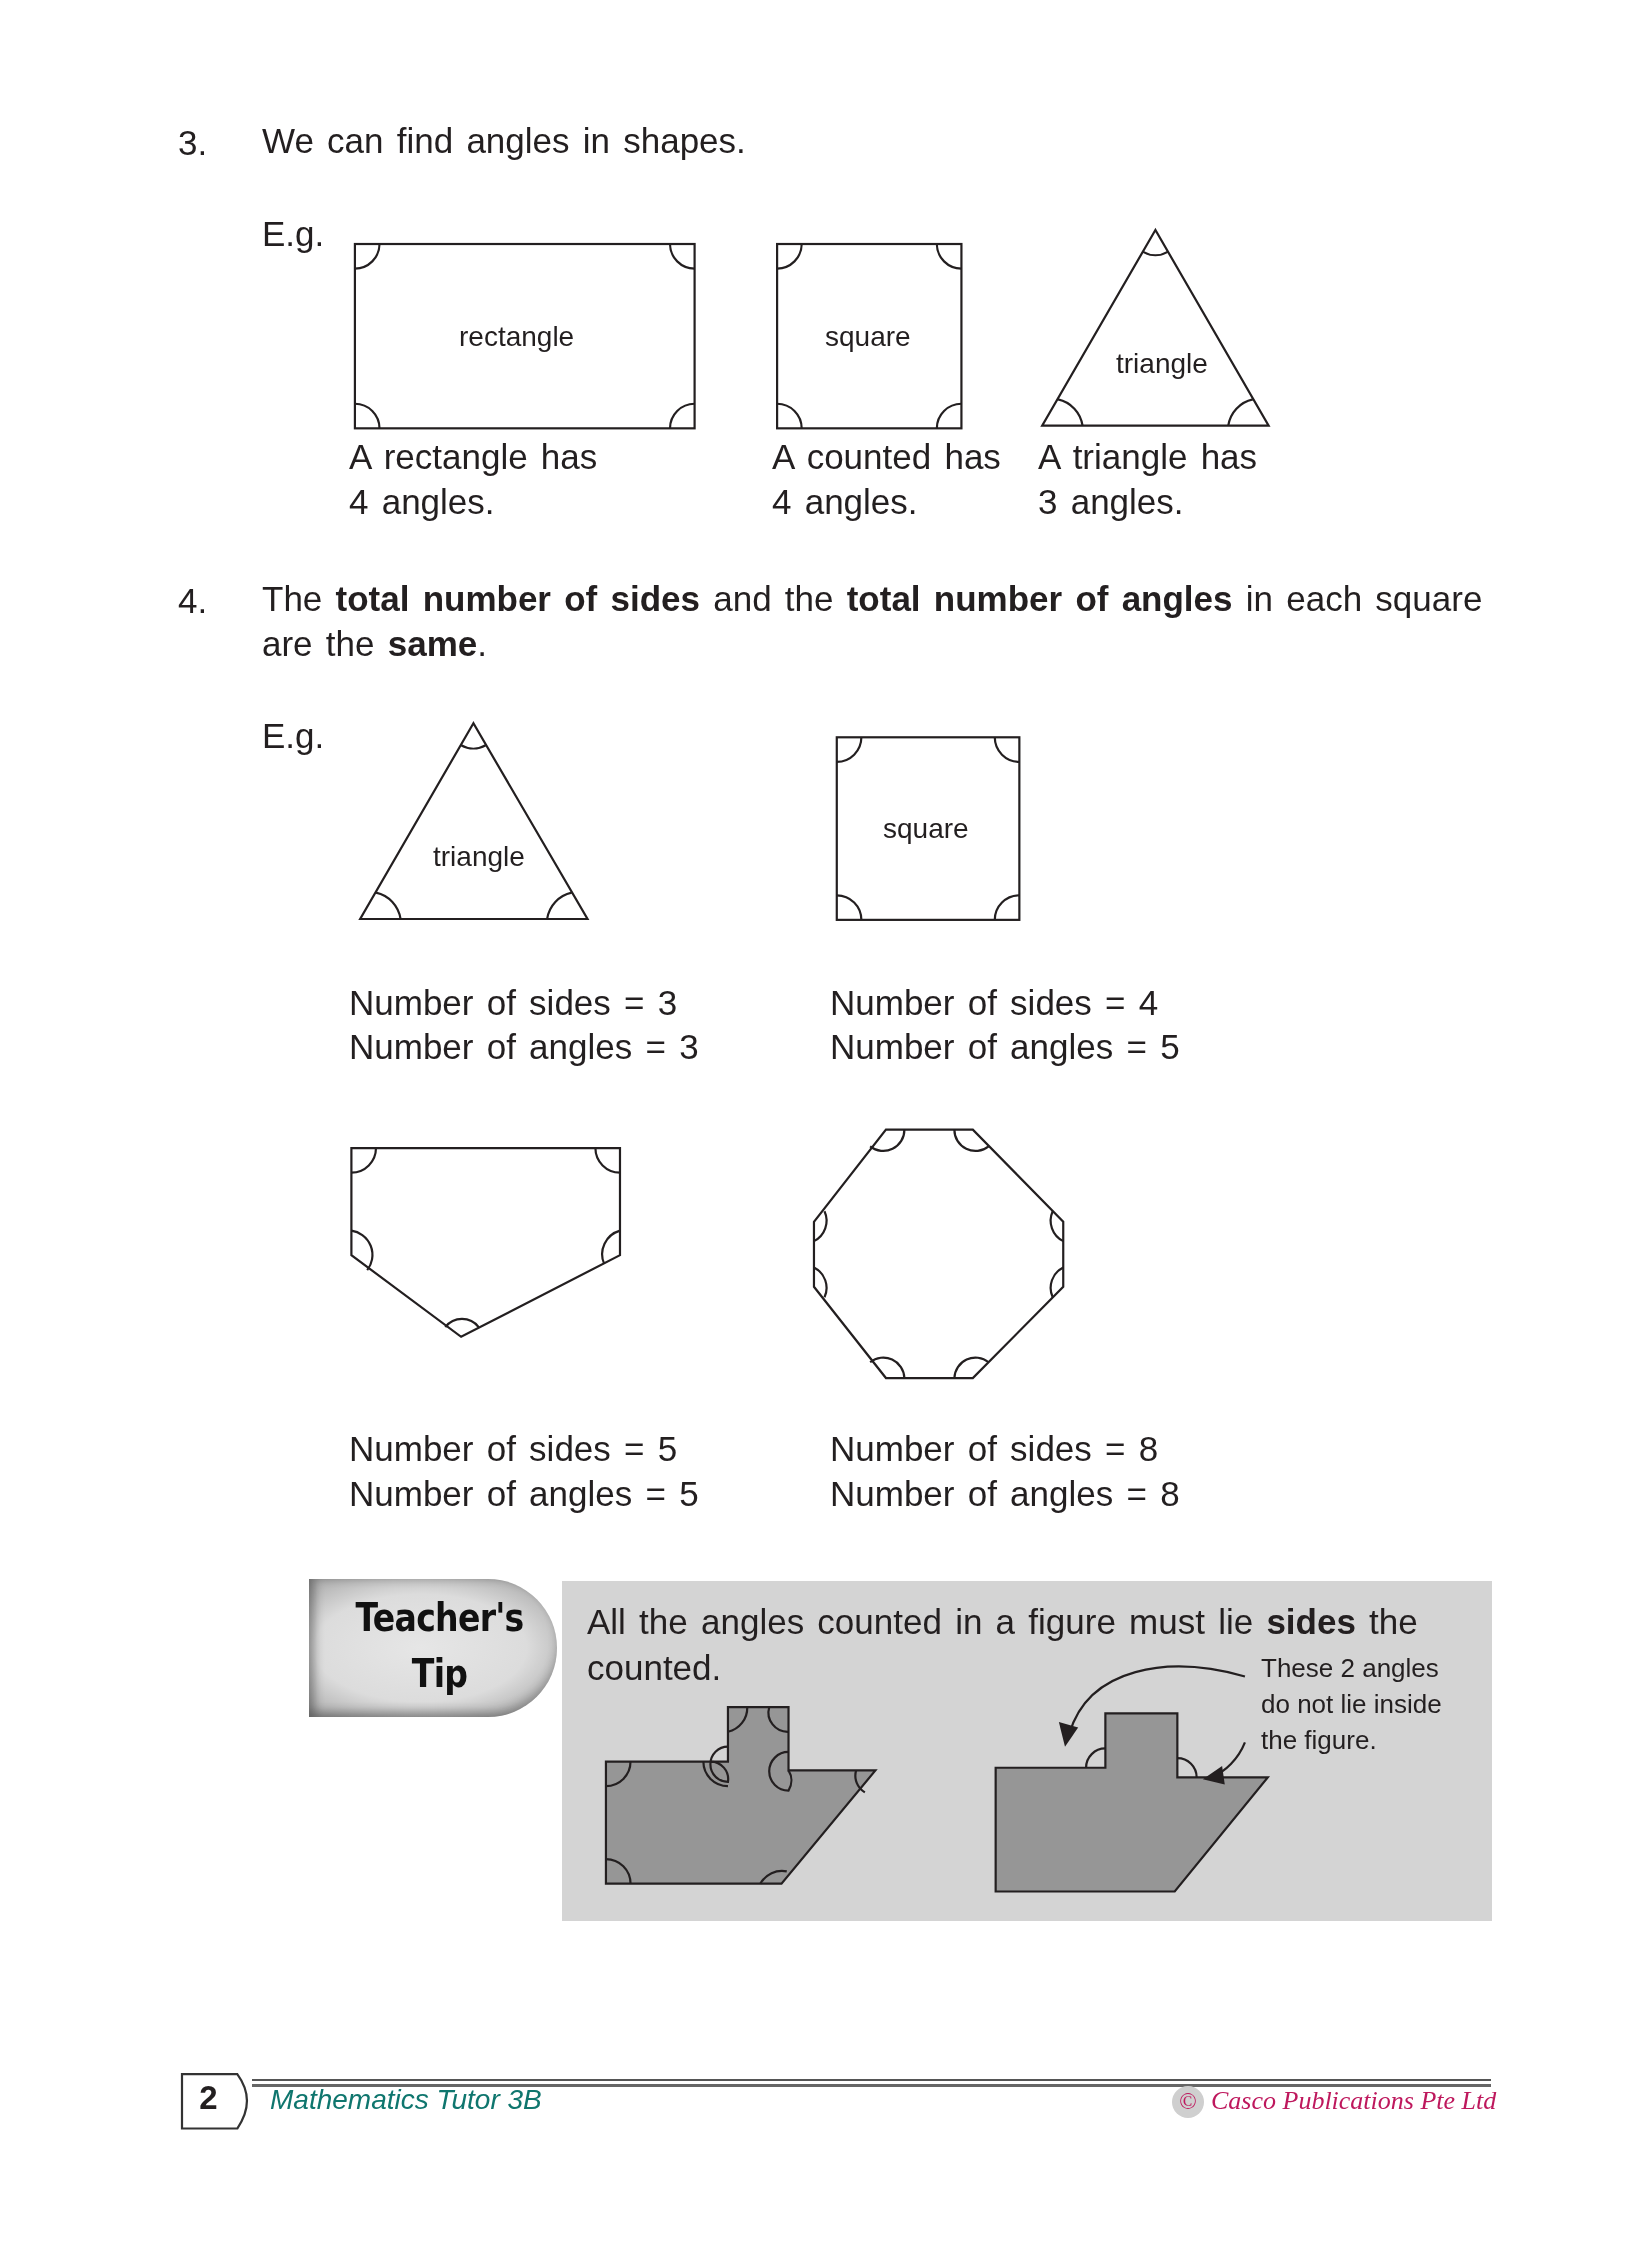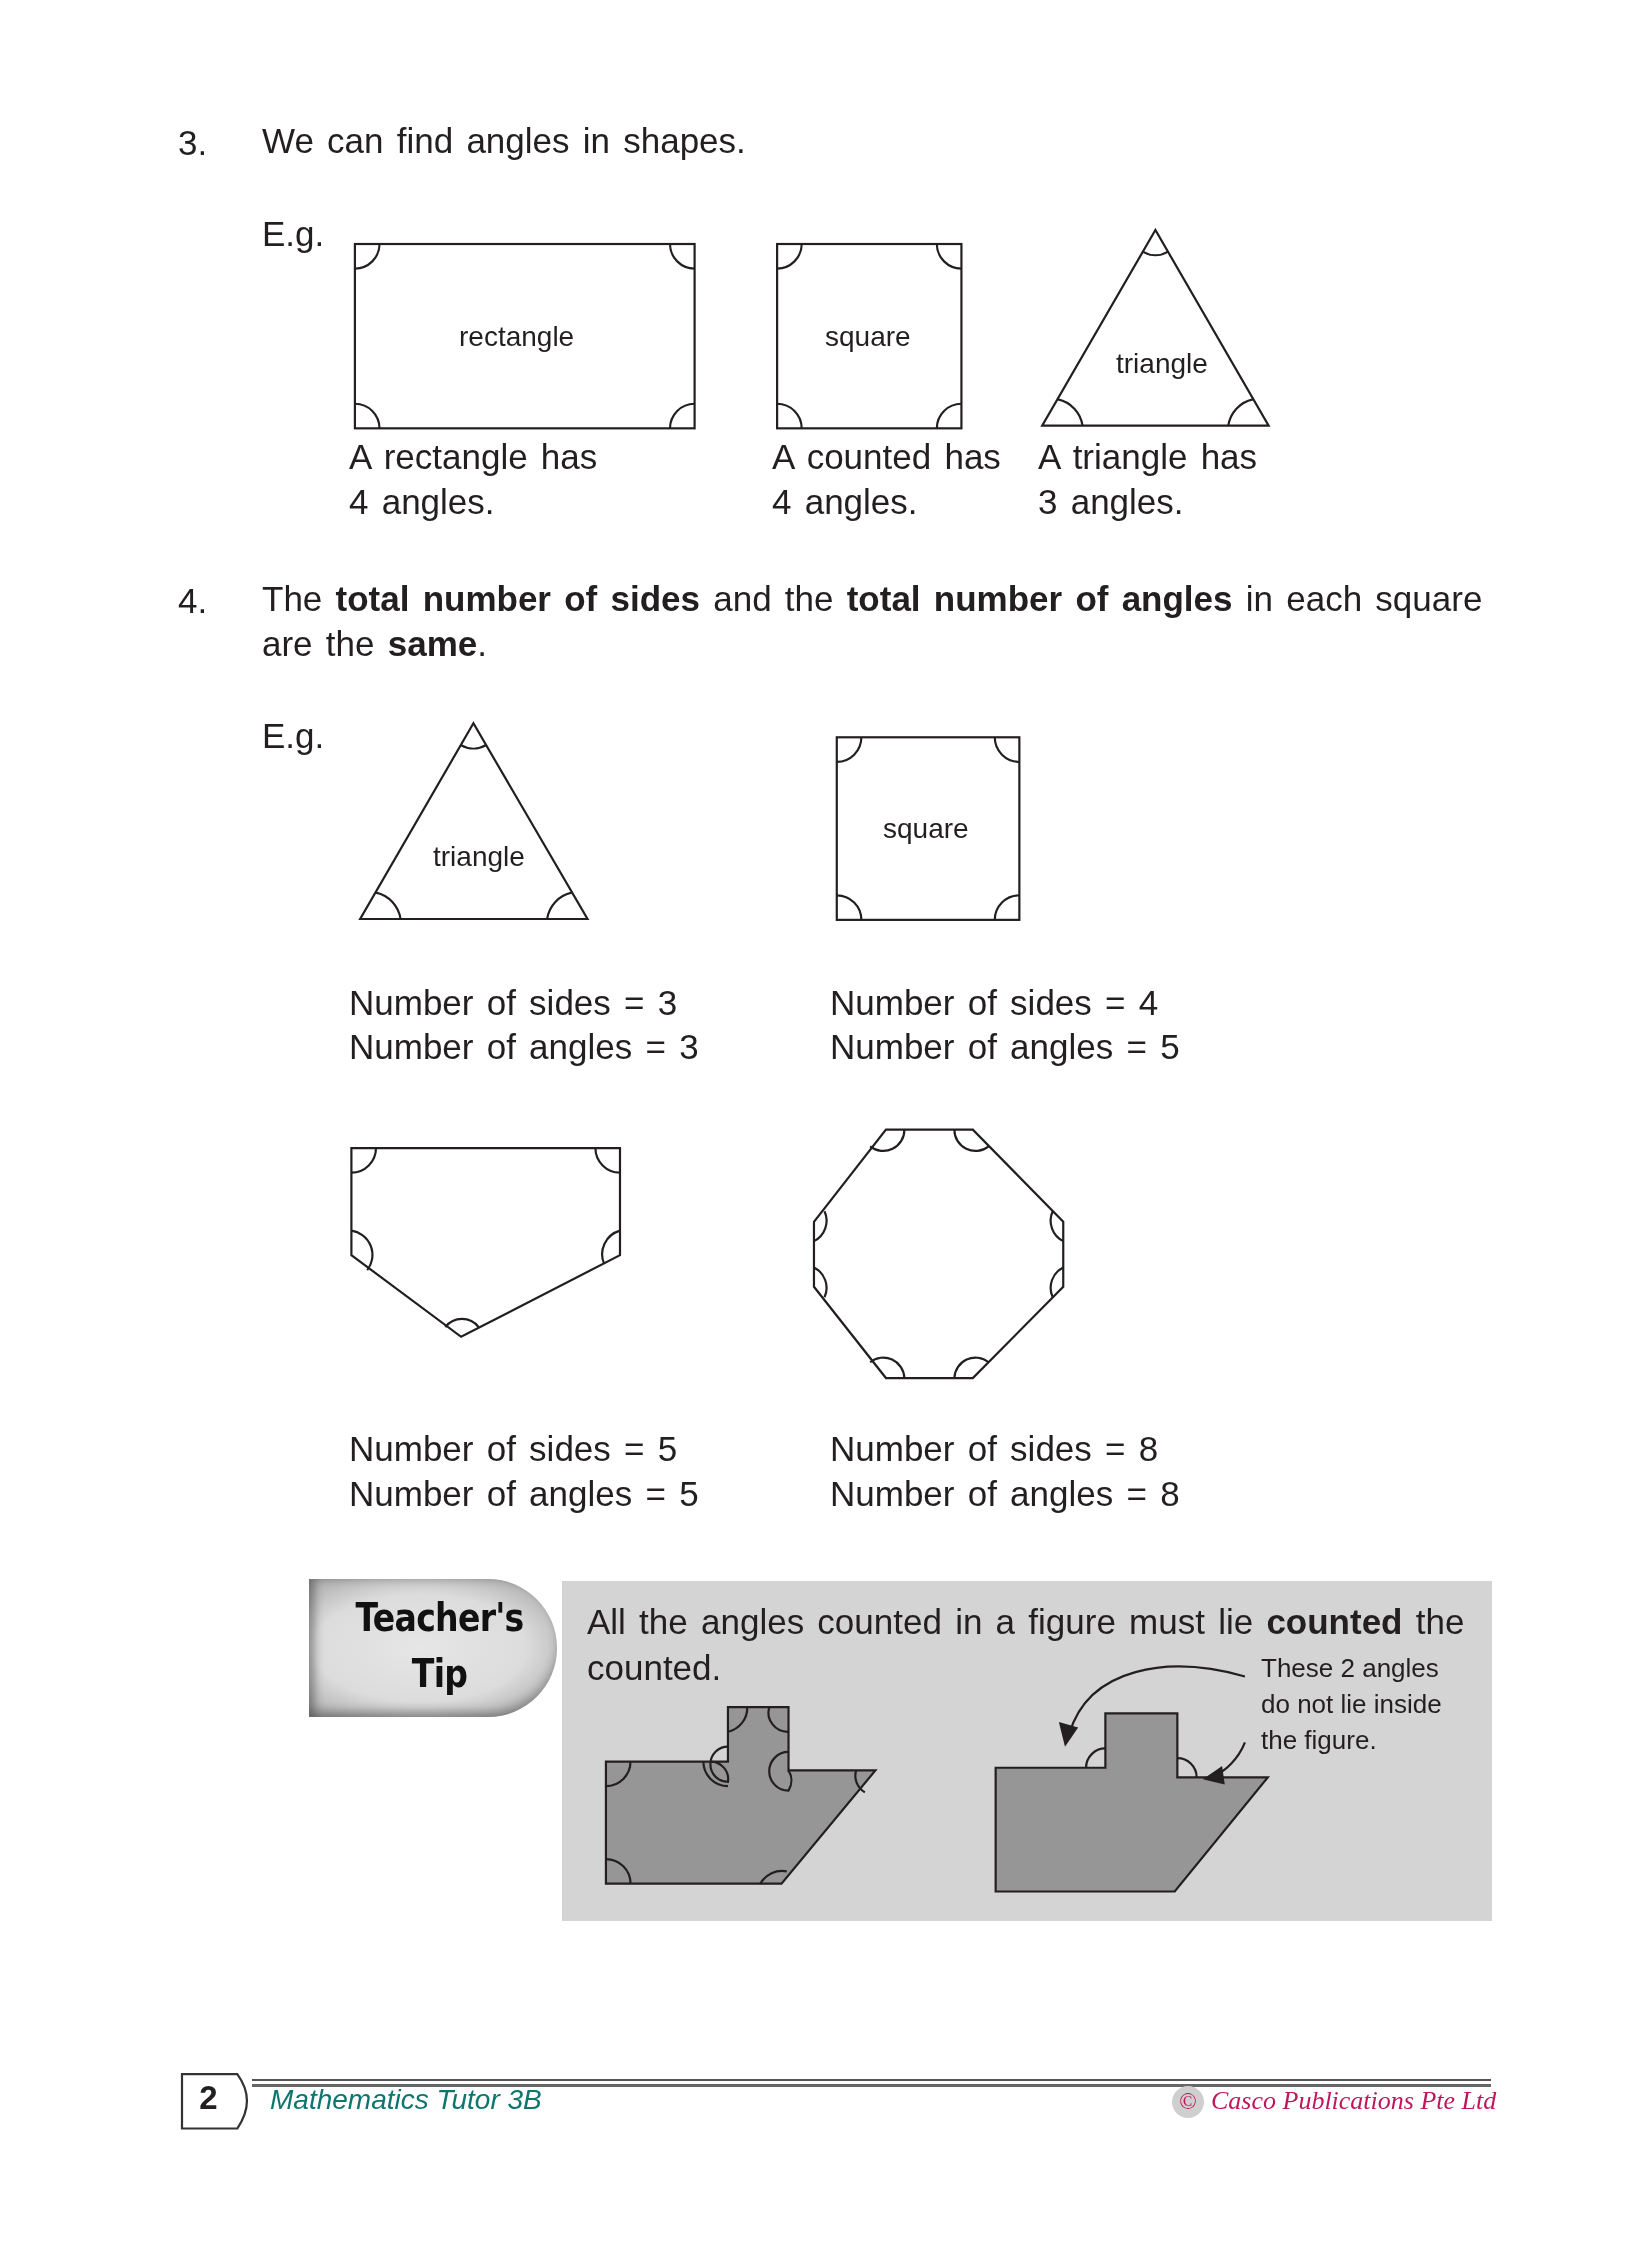--- a/index.html
+++ b/index.html
@@ -131,21 +131,21 @@
 <div class="abs body-text" style="left:349px; top:1471px;">Number of angles = 5</div>
 <div class="abs body-text" style="left:830px; top:1426px;">Number of sides = 8</div>
 <div class="abs body-text" style="left:830px; top:1471px;">Number of angles = 8</div>
 
 <div class="abs tip-badge">
   <span style="margin-top:10.5px;">Teacher's</span>
   <span>Tip</span>
 </div>
 <div class="abs tip-box"></div>
 <div class="abs body-text" style="left:587px; top:1599px;">
-  <span>All the angles counted in a figure must lie </span><b>counted</b><span> the</span>
+  <span>All the angles counted in a figure must lie </span><b>sides</b><span> the</span>
 </div>
 <div class="abs body-text" style="left:587px; top:1645px;">counted.</div>
 
 <svg width="1649" height="2247" viewBox="0 0 1878 2560">
 
   <g stroke="#231f20" stroke-width="2.5">
     <polygon points="690,2007 829,2007 829,1945 898,1945 898,2017 997,2017 890,2146 690,2146" fill="#969696"></polygon>
     <g fill="none">
       <path d="M690 2035 A28 28 0 0 0 718 2007"></path>
       <path d="M801 2007 A28 28 0 0 0 829 2035"></path>

